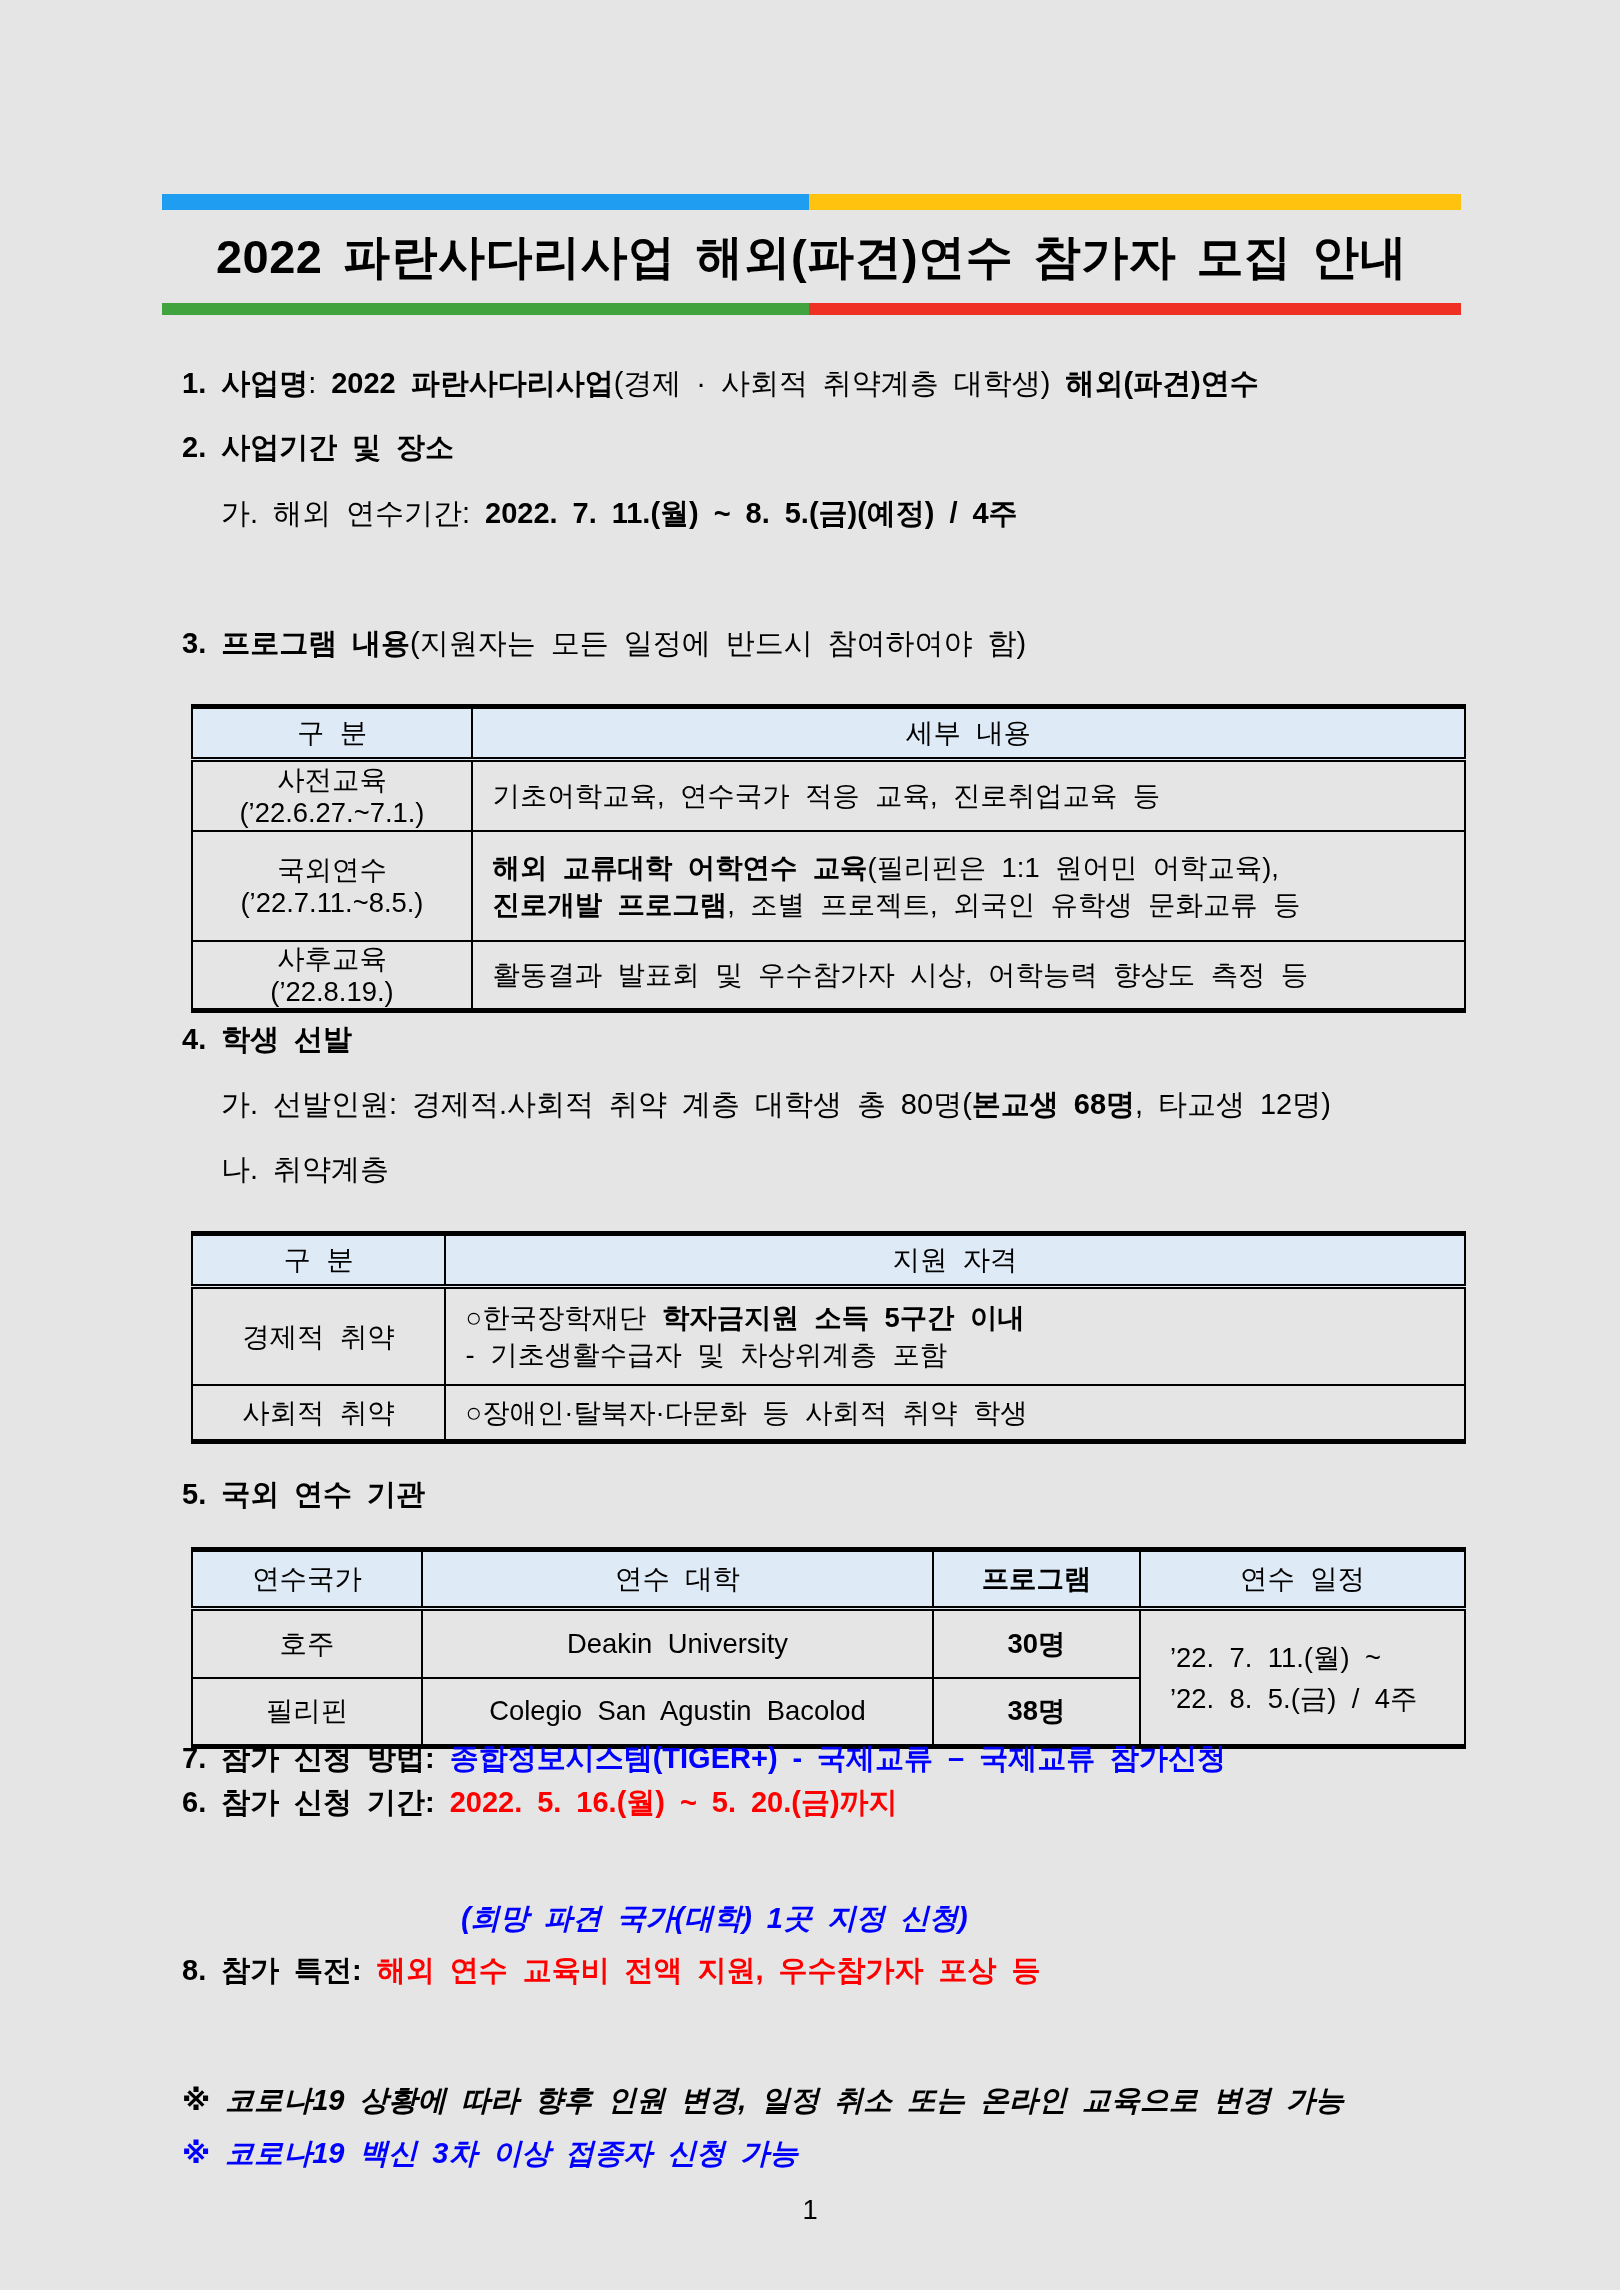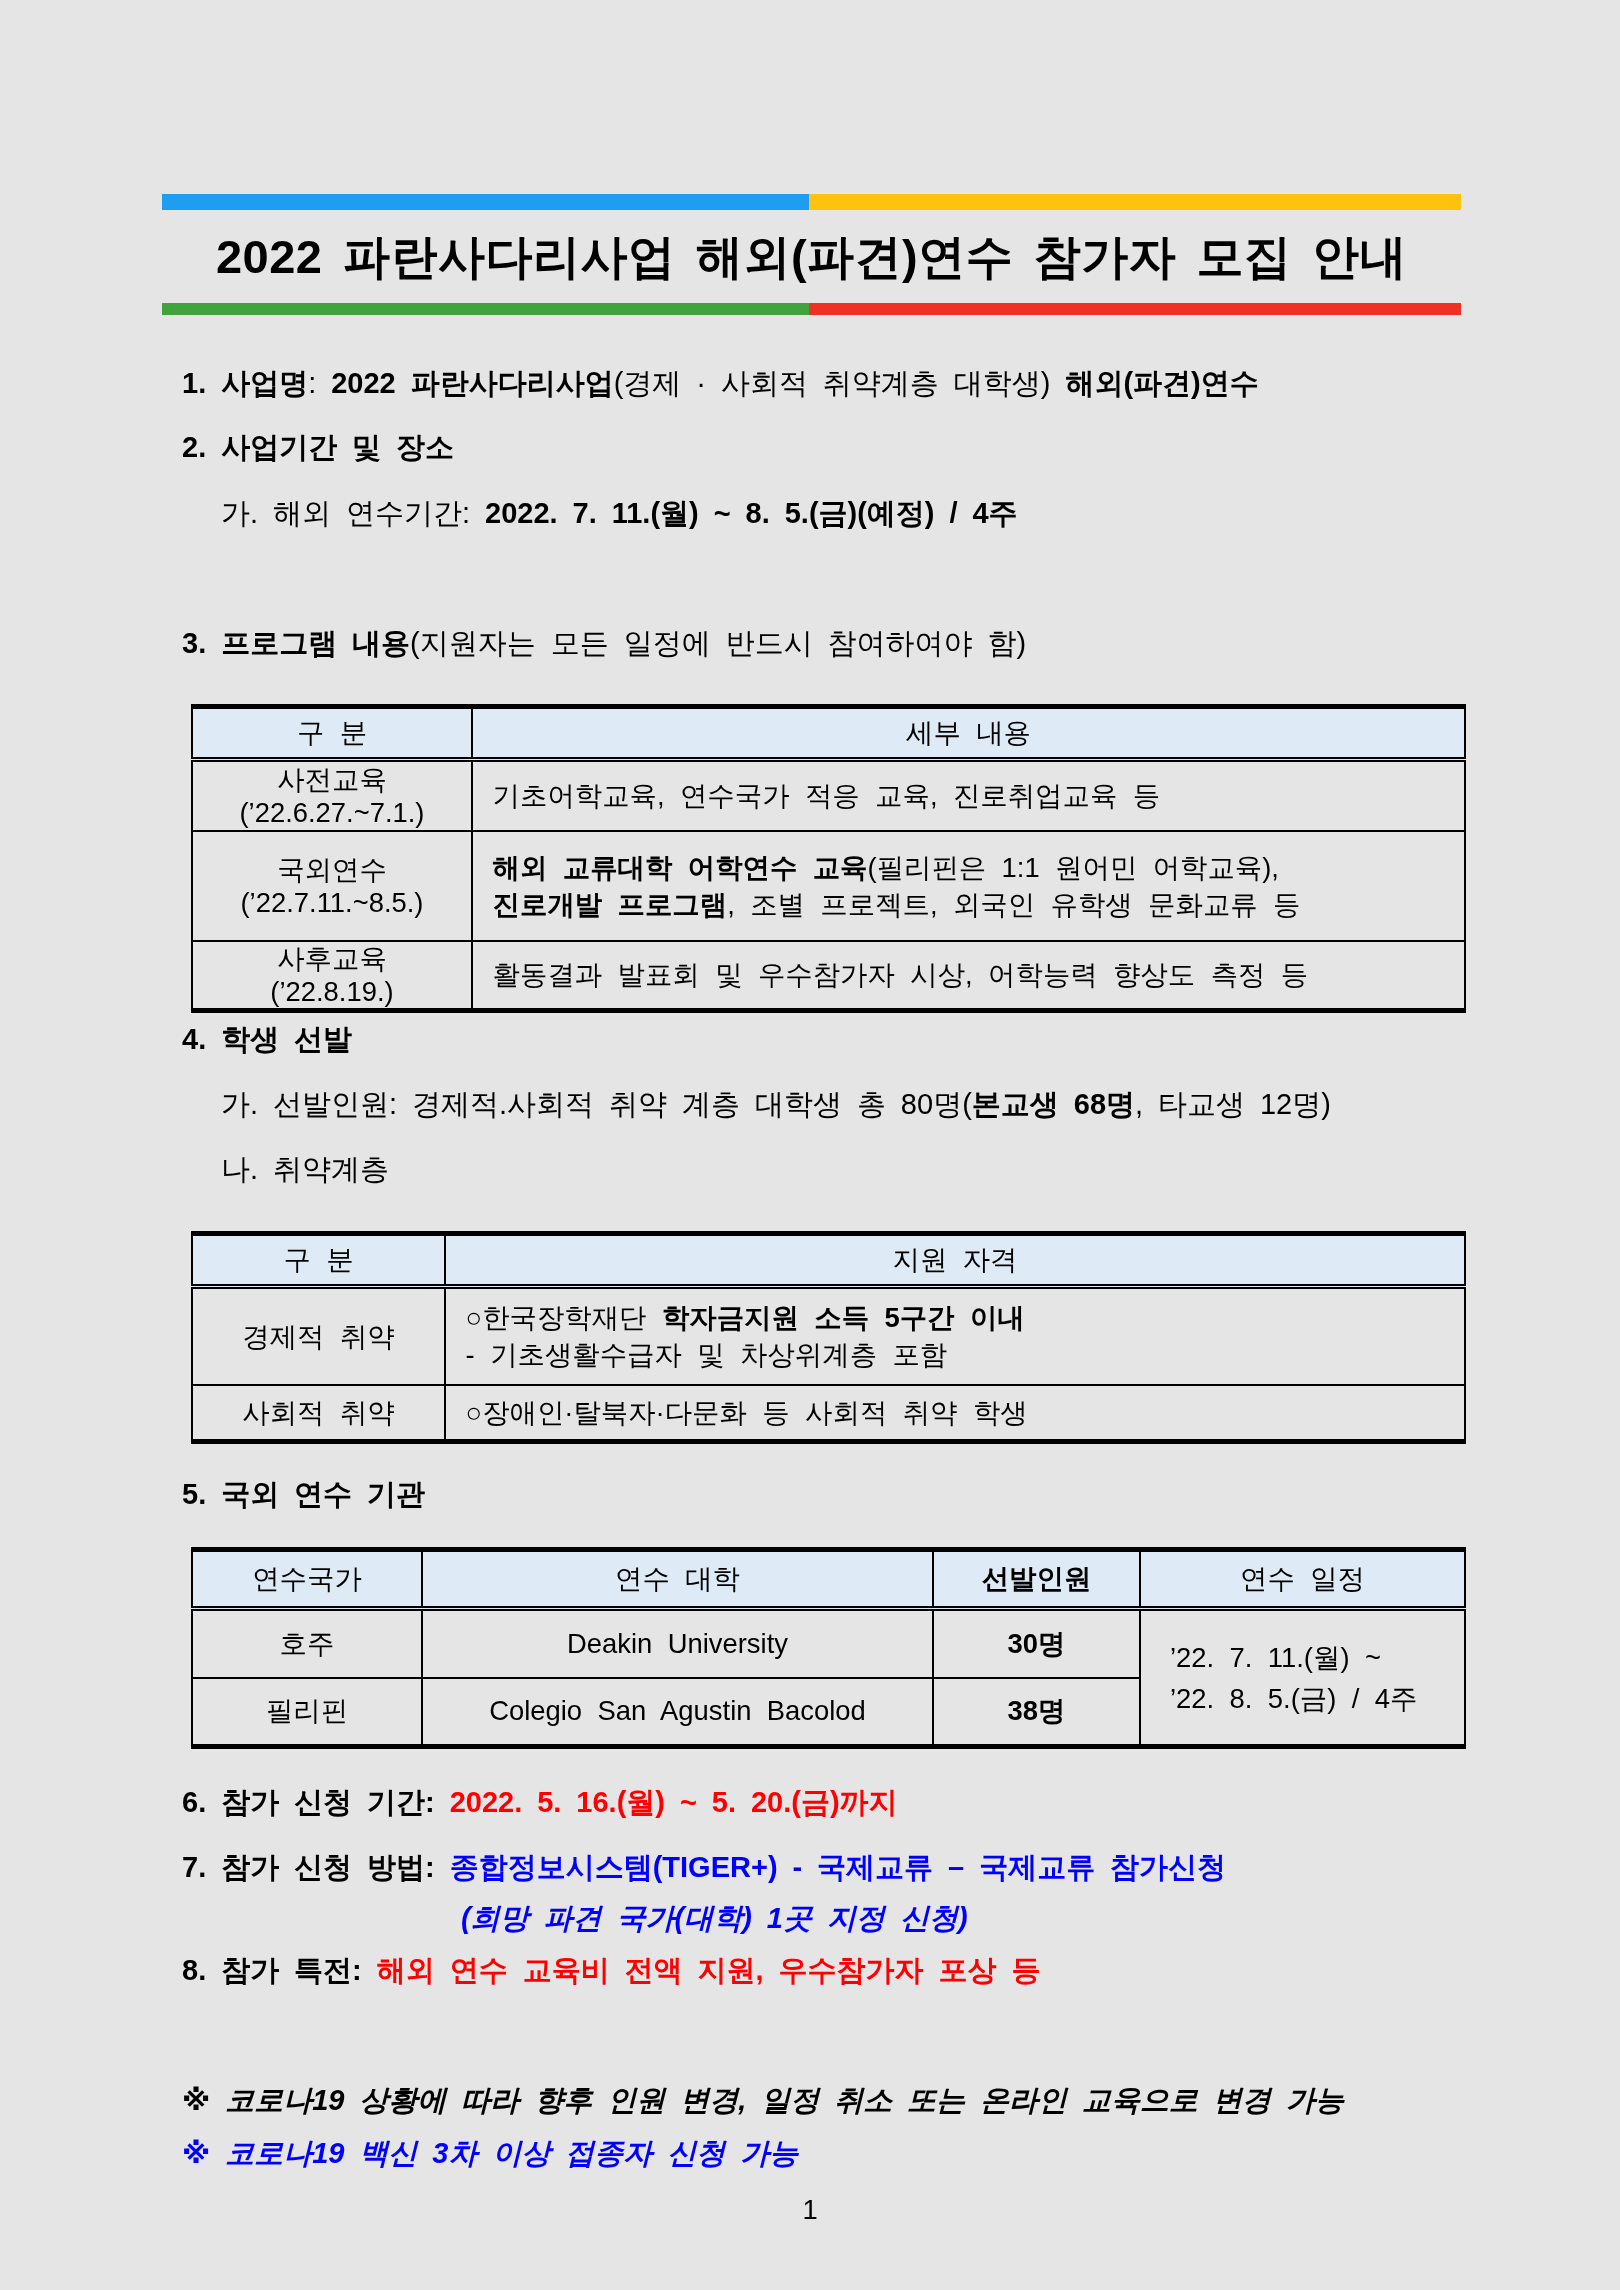--- a/index.html
+++ b/index.html
@@ -163,21 +163,21 @@
     <colgroup>
         <col style="width:230px">
         <col style="width:511px">
         <col style="width:207px">
         <col>
       </colgroup>
     <thead>
       <tr style="height:59px">
         <th>연수국가</th>
         <th>연수 대학</th>
-        <th class="bold-cell">선발인원</th>
+        <th class="bold-cell">프로그램</th>
         <th>연수 일정</th>
       </tr>
     </thead>
     <tbody>
       <tr style="height:69px">
         <td class="center-cell">호주</td>
         <td class="center-cell">Deakin University</td>
         <td class="center-cell bold-cell">30명</td>
         <td class="schedule-cell" rowspan="2">
           <div>’22. 7. 11.(월) ~</div>
@@ -186,21 +186,21 @@
       </tr>
       <tr style="height:69px">
         <td class="center-cell">필리핀</td>
         <td class="center-cell">Colegio San Agustin Bacolod</td>
         <td class="center-cell bold-cell">38명</td>
       </tr>
     </tbody>
   </table>
 
   <p class="line" style="top:1784px"><span class="run-b">6. 참가 신청 기간: </span><span class="run-rb">2022. 5. 16.(월) ~ 5. 20.(금)까지</span></p>
-  <p class="line" style="top:1849px"><span class="run-b">7. 참가 신청 방법: </span><span class="run-bb">종합정보시스템(TIGER+) - 국제교류 – 국제교류 참가신청</span></p>
+  <p class="line" style="top:1740px"><span class="run-b">7. 참가 신청 방법: </span><span class="run-bb">종합정보시스템(TIGER+) - 국제교류 – 국제교류 참가신청</span></p>
   <p class="line" style="top:1900px; left:461px"><span class="run-bbi">(희망 파견 국가(대학) 1곳 지정 신청)</span></p>
   <p class="line" style="top:1952px"><span class="run-b">8. 참가 특전: </span><span class="run-rb">해외 연수 교육비 전액 지원, 우수참가자 포상 등</span></p>
   <p class="line" style="top:2082px"><span class="run-bi">※ 코로나19 상황에 따라 향후 인원 변경, 일정 취소 또는 온라인 교육으로 변경 가능</span></p>
   <p class="line" style="top:2135px"><span class="run-bbi">※ 코로나19 백신 3차 이상 접종자 신청 가능</span></p>
 
   <div class="page-number">1</div>
 
 </div>
 
 

